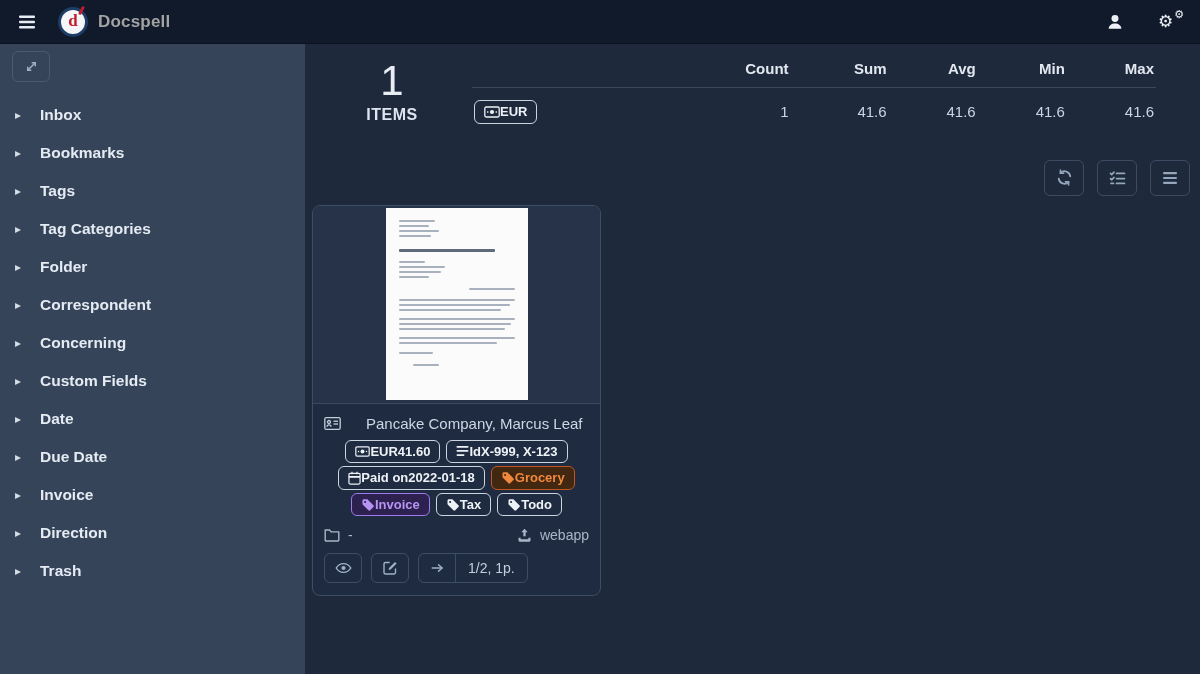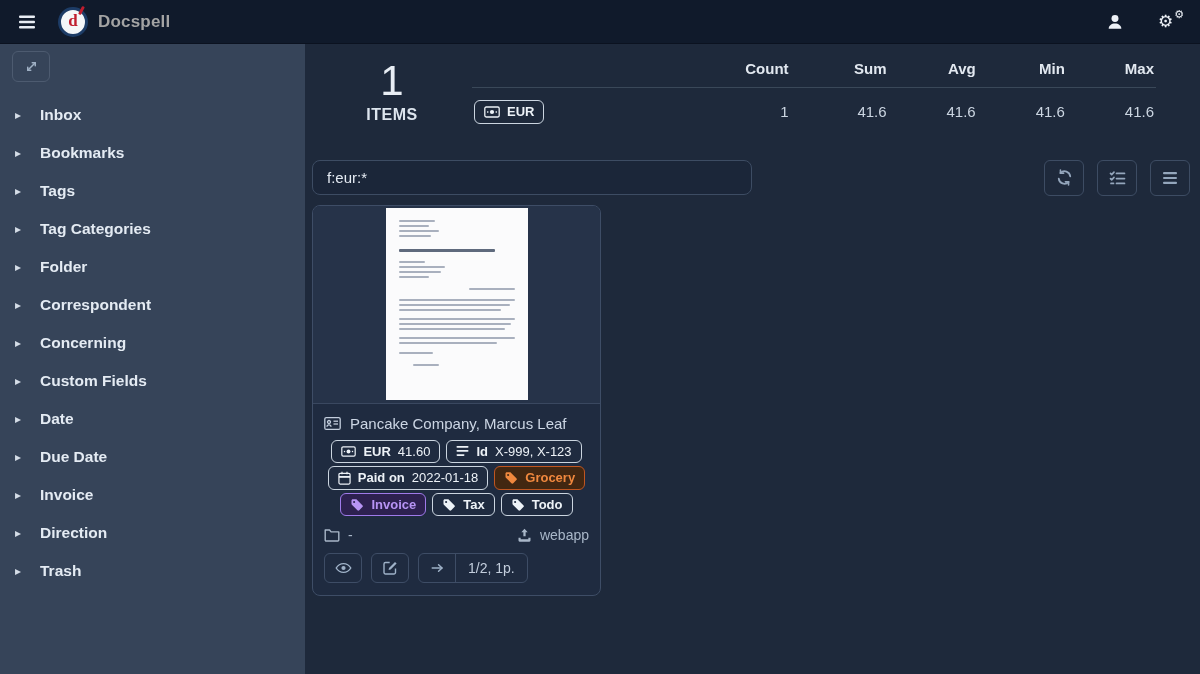--- a/index.html
+++ b/index.html
@@ -73,26 +73,26 @@
     font-size:15px; font-weight:bold; color:#e2e8f0; text-align:right;
     padding:4px 2px 10px 2px; border-bottom:1px solid #3a4859;
   }
   .stats-table th.first { width:28%; }
   .stats-table td {
     font-size:15px; color:#cbd5e1; text-align:right; padding:12px 2px 8px 2px;
   }
   .stats-table td.first { text-align:left; }
 
   .badge {
-    display:inline-flex; align-items:center; gap:7px;
+    display:inline-flex; align-items:center; 
     border:1px solid #cbd5e0; border-radius:6px; padding:3px 9px;
     font-size:13px; font-weight:bold; color:#edf2f7; background:transparent;
     white-space:nowrap; line-height:1.2;
   }
-  .badge .b-val { font-weight:normal; }
+  .badge .b-val { font-weight:bold; }
   .badge.orange { background:#422711; border-color:#c05621; color:#f0883e; }
   .badge.purple { background:#2d2150; border-color:#9f7aea; color:#b794f4; }
   .tag-hole { fill:#1f2b40; }
   .badge.orange .tag-hole { fill:#422711; }
   .badge.purple .tag-hole { fill:#2d2150; }
 
   
   .toolbar-row { display:flex; align-items:center; margin-top:28px; }
   .search-input {
     width:440px; height:35px; background:#1b2639; border:1px solid #3d4c63;
@@ -118,21 +118,21 @@
   }
   .page {
     width:142px; height:192px; background:#fbfbfc; padding:12px 13px;
     overflow:hidden;
   }
   .ln { height:2px; background:#a9b0be; border-radius:1px; margin-bottom:3px; }
   .ln.d { background:#5f6a7d; }
   .sp { height:9px; }
 
   .meta-line {
-    display:flex; align-items:center; gap:9px; padding:0 11px; margin-top:11px;
+    display:flex; align-items:center; gap:25px; padding:0 11px; margin-top:11px;
     font-size:15px; color:#ccd6e4;
   }
   .meta-line.tight { margin-top:6px; }
   .meta-line .m-icon { color:#c3cedd; flex:none; }
   .meta-line.muted, .meta-line.muted .m-icon { color:#8fa0b4; }
   .card-title {
     margin:10px 11px 0 11px; font-size:17px; font-weight:bold; color:#eef3f8;
   }
   .badges {
     display:flex; flex-wrap:wrap; justify-content:center; gap:3px 6px;
@@ -298,21 +298,20 @@
               <td>41.6</td>
               <td>41.6</td>
               <td>41.6</td>
               <td>41.6</td>
             </tr>
           </tbody>
         </table>
       </div>
 
       <div class="toolbar-row">
-        <input class="search-input" type="text" value="f:eur:*" style="">
         <div class="toolbar-spacer"></div>
         <button class="tool-btn">
           <svg width="17" height="17" viewBox="0 0 16 16" fill="none" stroke="currentColor" stroke-width="1.7" stroke-linecap="round">
             <path d="M13.4 7A5.5 5.5 0 0 0 4.2 3.6"></path>
             <polyline points="4.2,0.9 4.2,3.9 7.2,3.9" stroke-width="1.5"></polyline>
             <path d="M2.6 9a5.5 5.5 0 0 0 9.2 3.4"></path>
             <polyline points="11.8,15.1 11.8,12.1 8.8,12.1" stroke-width="1.5"></polyline>
           </svg>
         </button>
         <button class="tool-btn">

